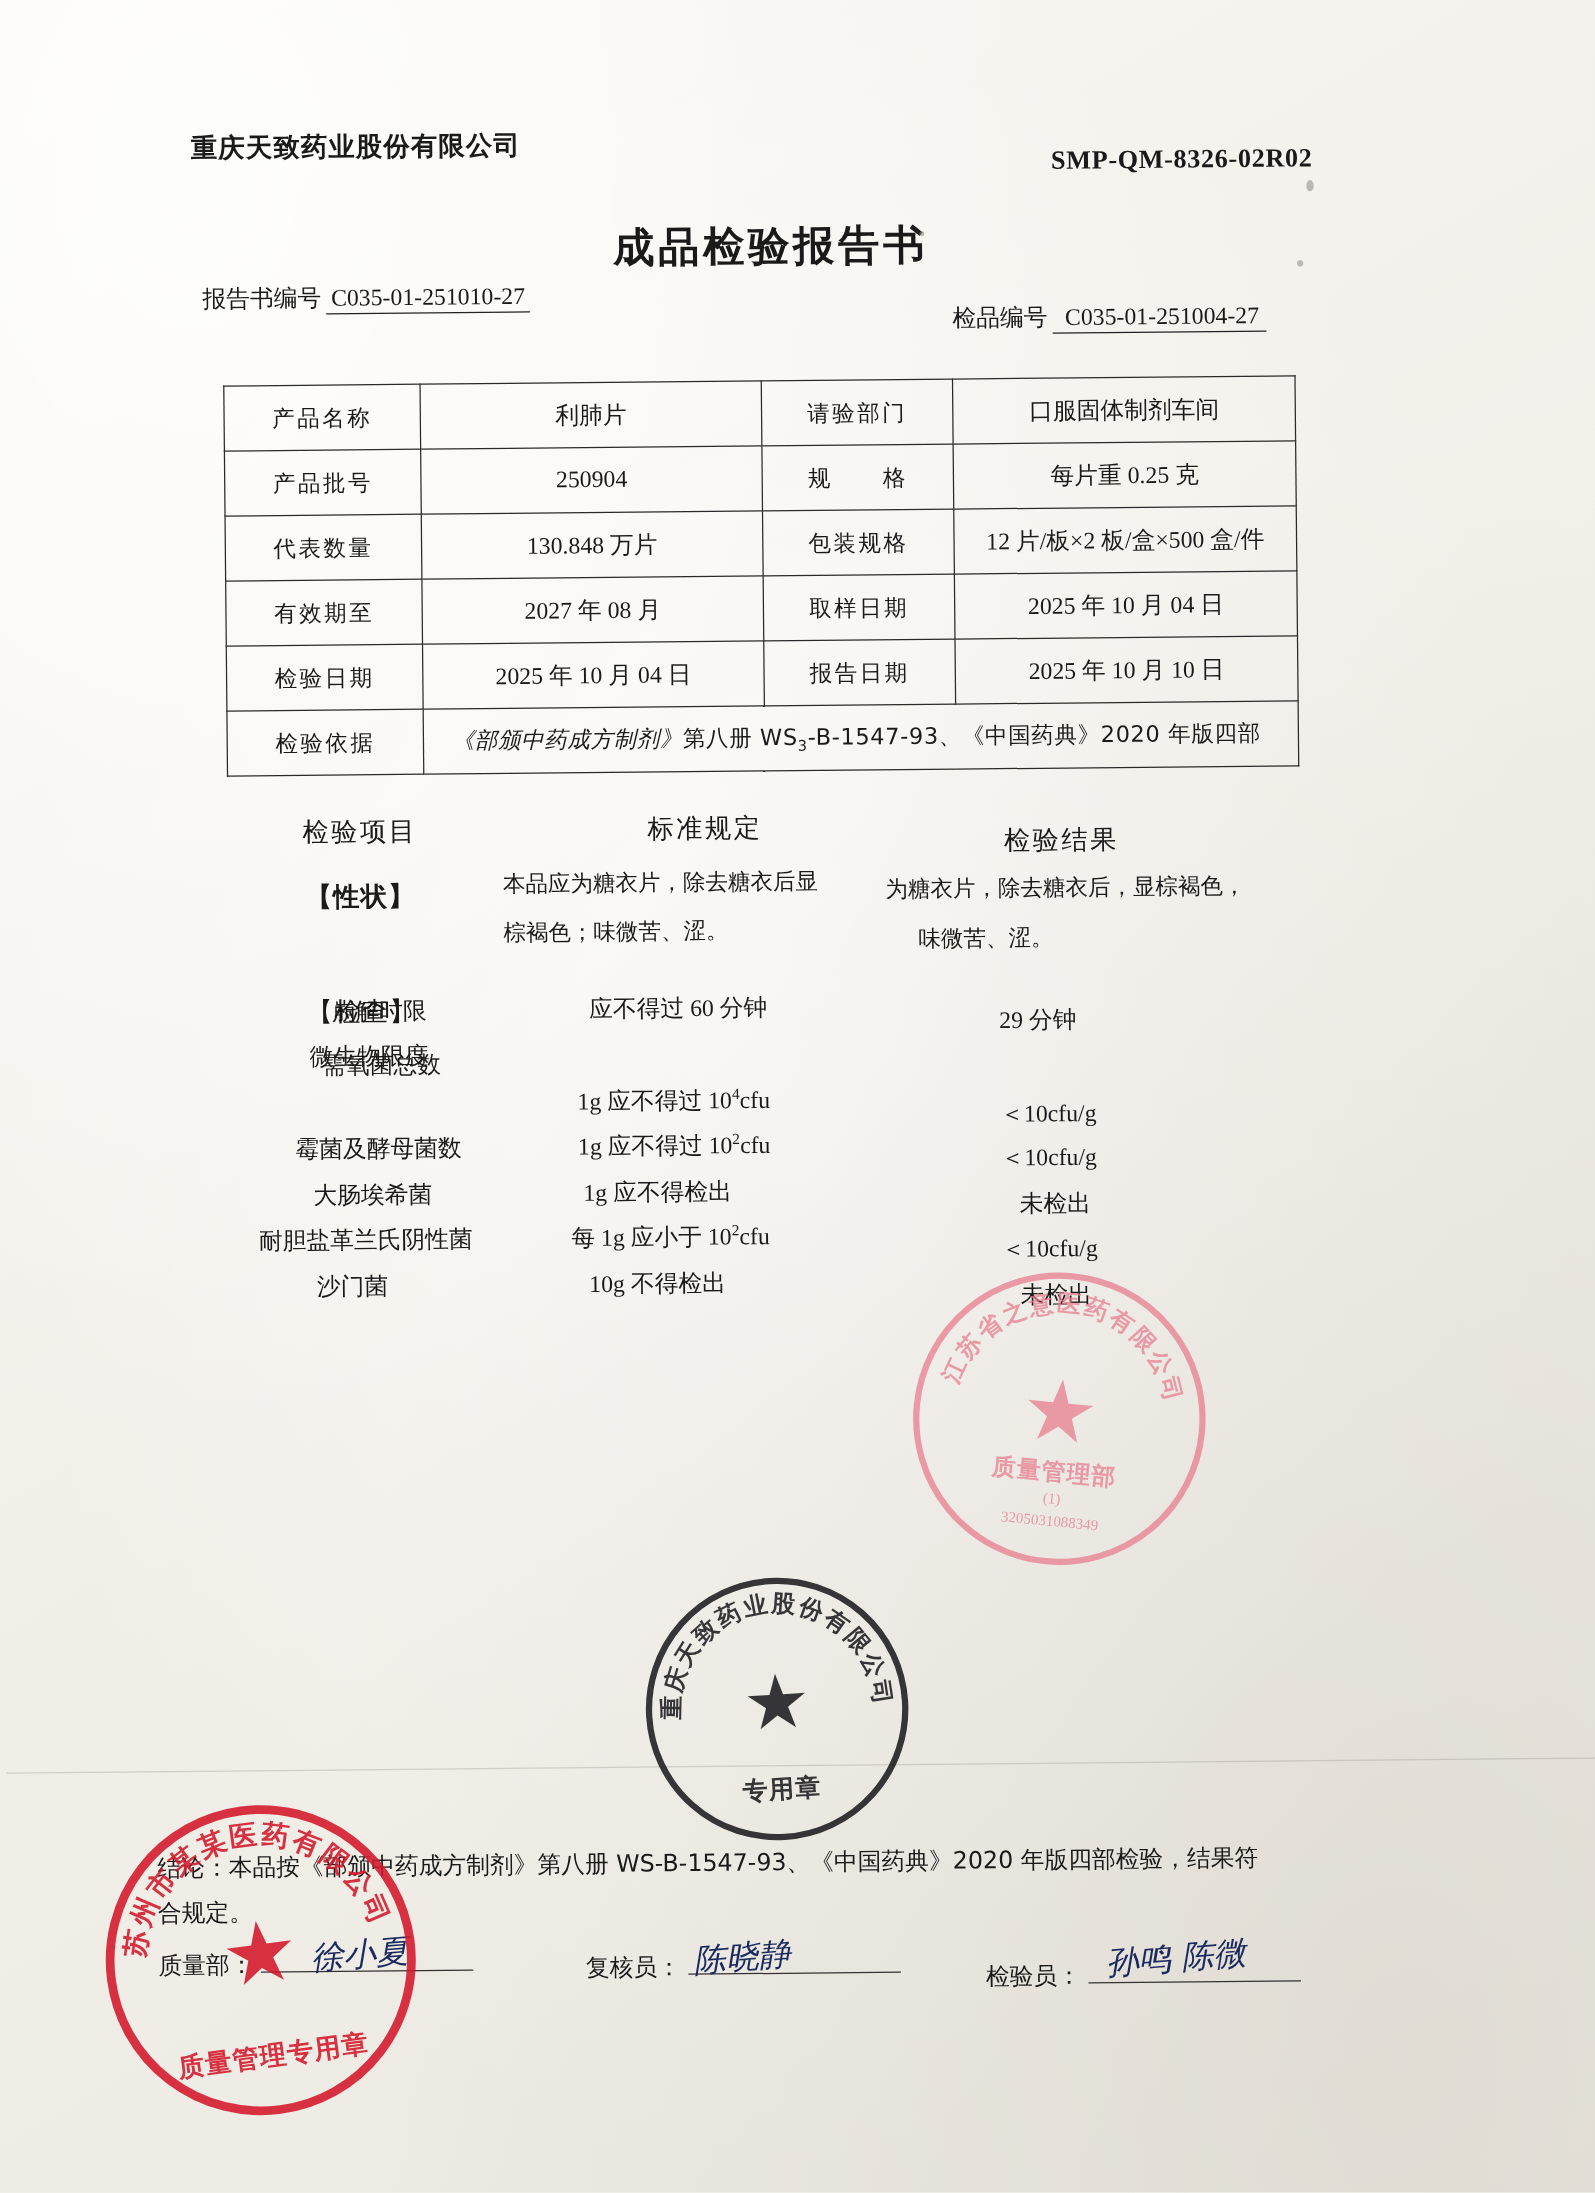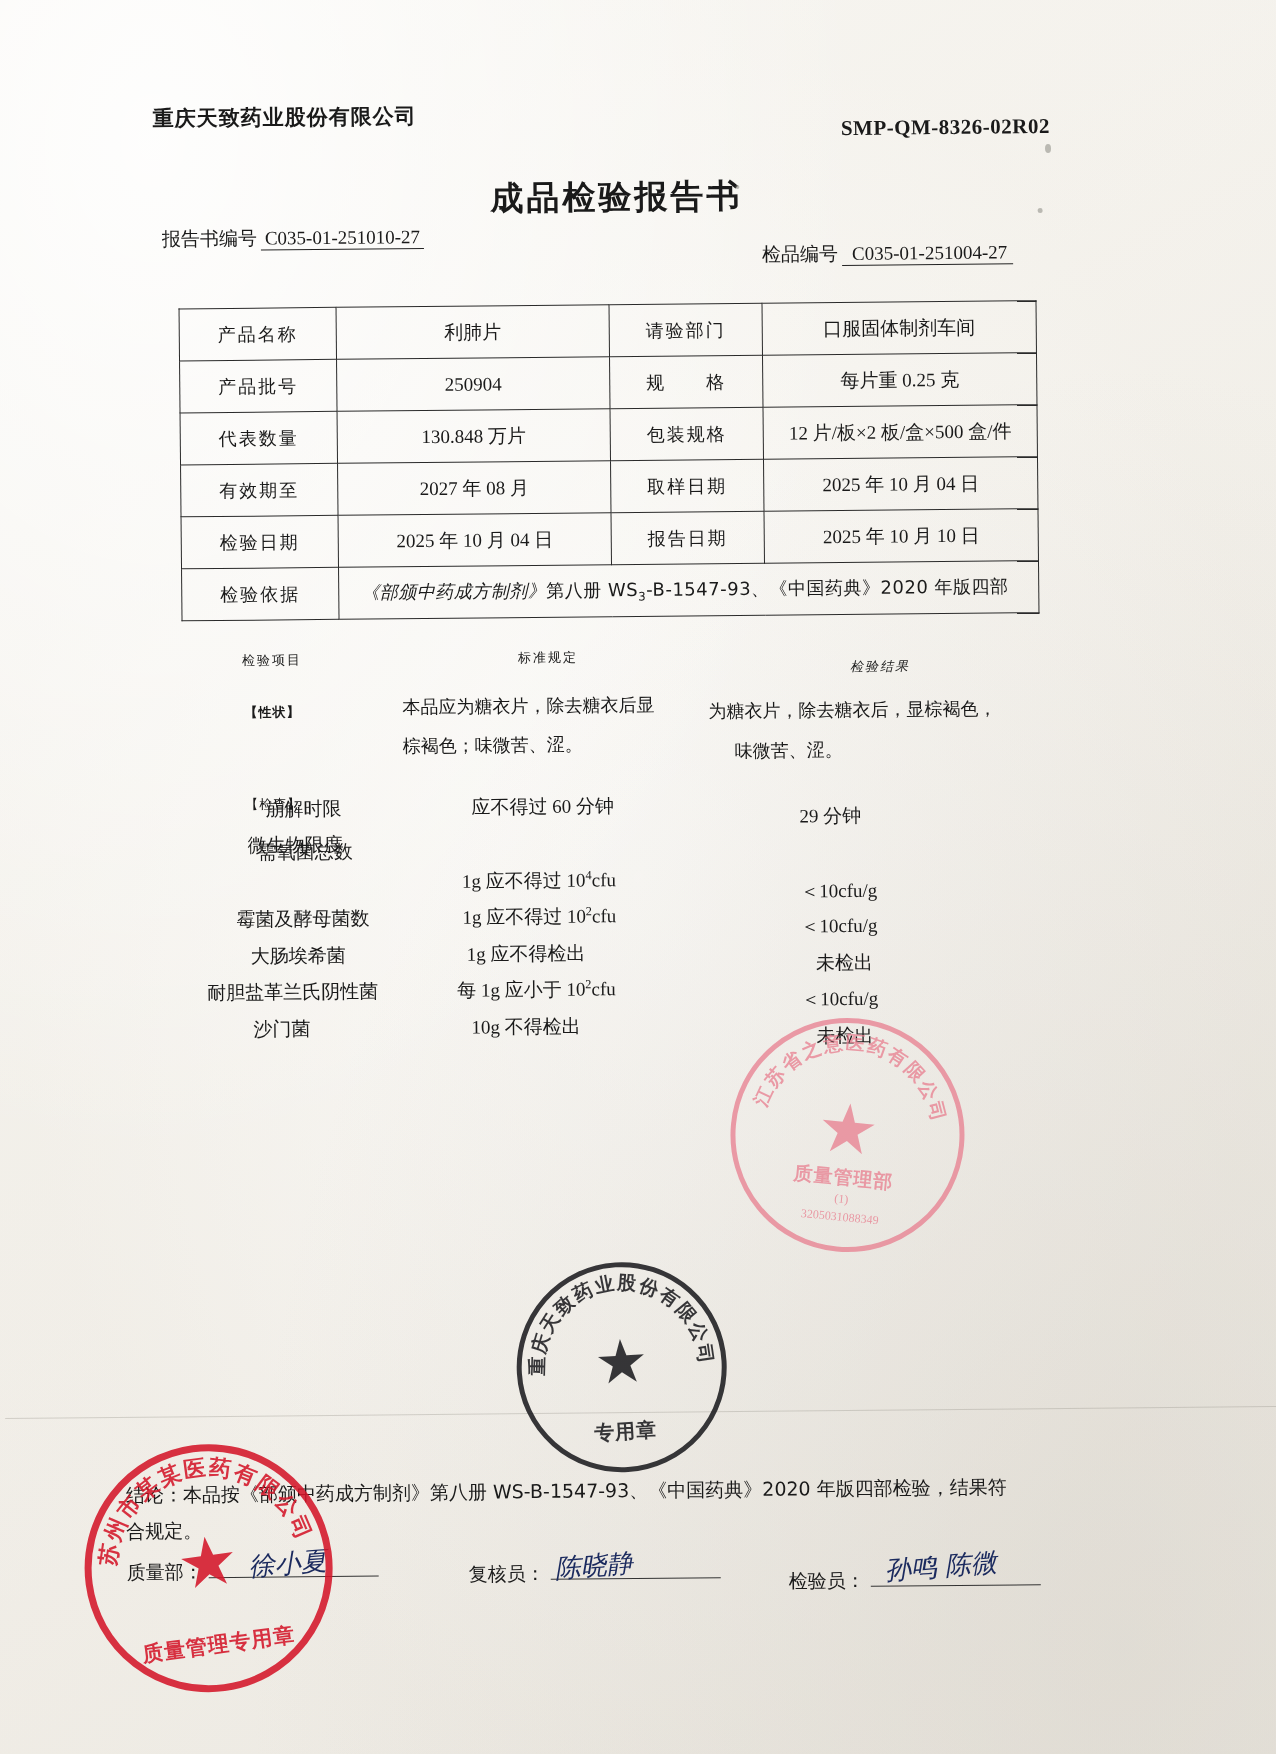--- a/index.html
+++ b/index.html
@@ -128,25 +128,25 @@
     padding-left: 22px;
     font-size: 18px;
     letter-spacing: 0.5px;
   }
   .info-table td.basis .it { font-style: italic; }
 
   
   .res {
     position: absolute;
     font-family: "DejaVu Sans", sans-serif;
-    font-size: 13px;
+    font-size: 21px;
   }
   .col-h1 { left: 244px; top: 648px; letter-spacing: 2px; }
   .col-h2 { left: 520px; top: 648px; letter-spacing: 2px; }
-  .col-h3 { left: 852px; top: 660px; letter-spacing: 2px; font-style: italic; }
+  .col-h3 { left: 805px; top: 660px; letter-spacing: 2px; }
 
   .sec-xz { left: 246px; top: 700px; font-weight: 600; letter-spacing: 1px;}
   .sec-jc { left: 246px; top: 792px; font-weight: 400; letter-spacing: 1px;}
 
   .xz-std-1 { left: 404px; top: 693px; font-size: 18px; }
   .xz-std-2 { left: 404px; top: 732px; font-size: 18px; }
   .xz-res-1 { left: 710px; top: 700px; font-size: 18px; }
   .xz-res-2 { left: 736px; top: 740px; font-size: 18px; }
 
   .item { position: absolute; font-family: "DejaVu Sans", sans-serif; font-size: 19px; }

